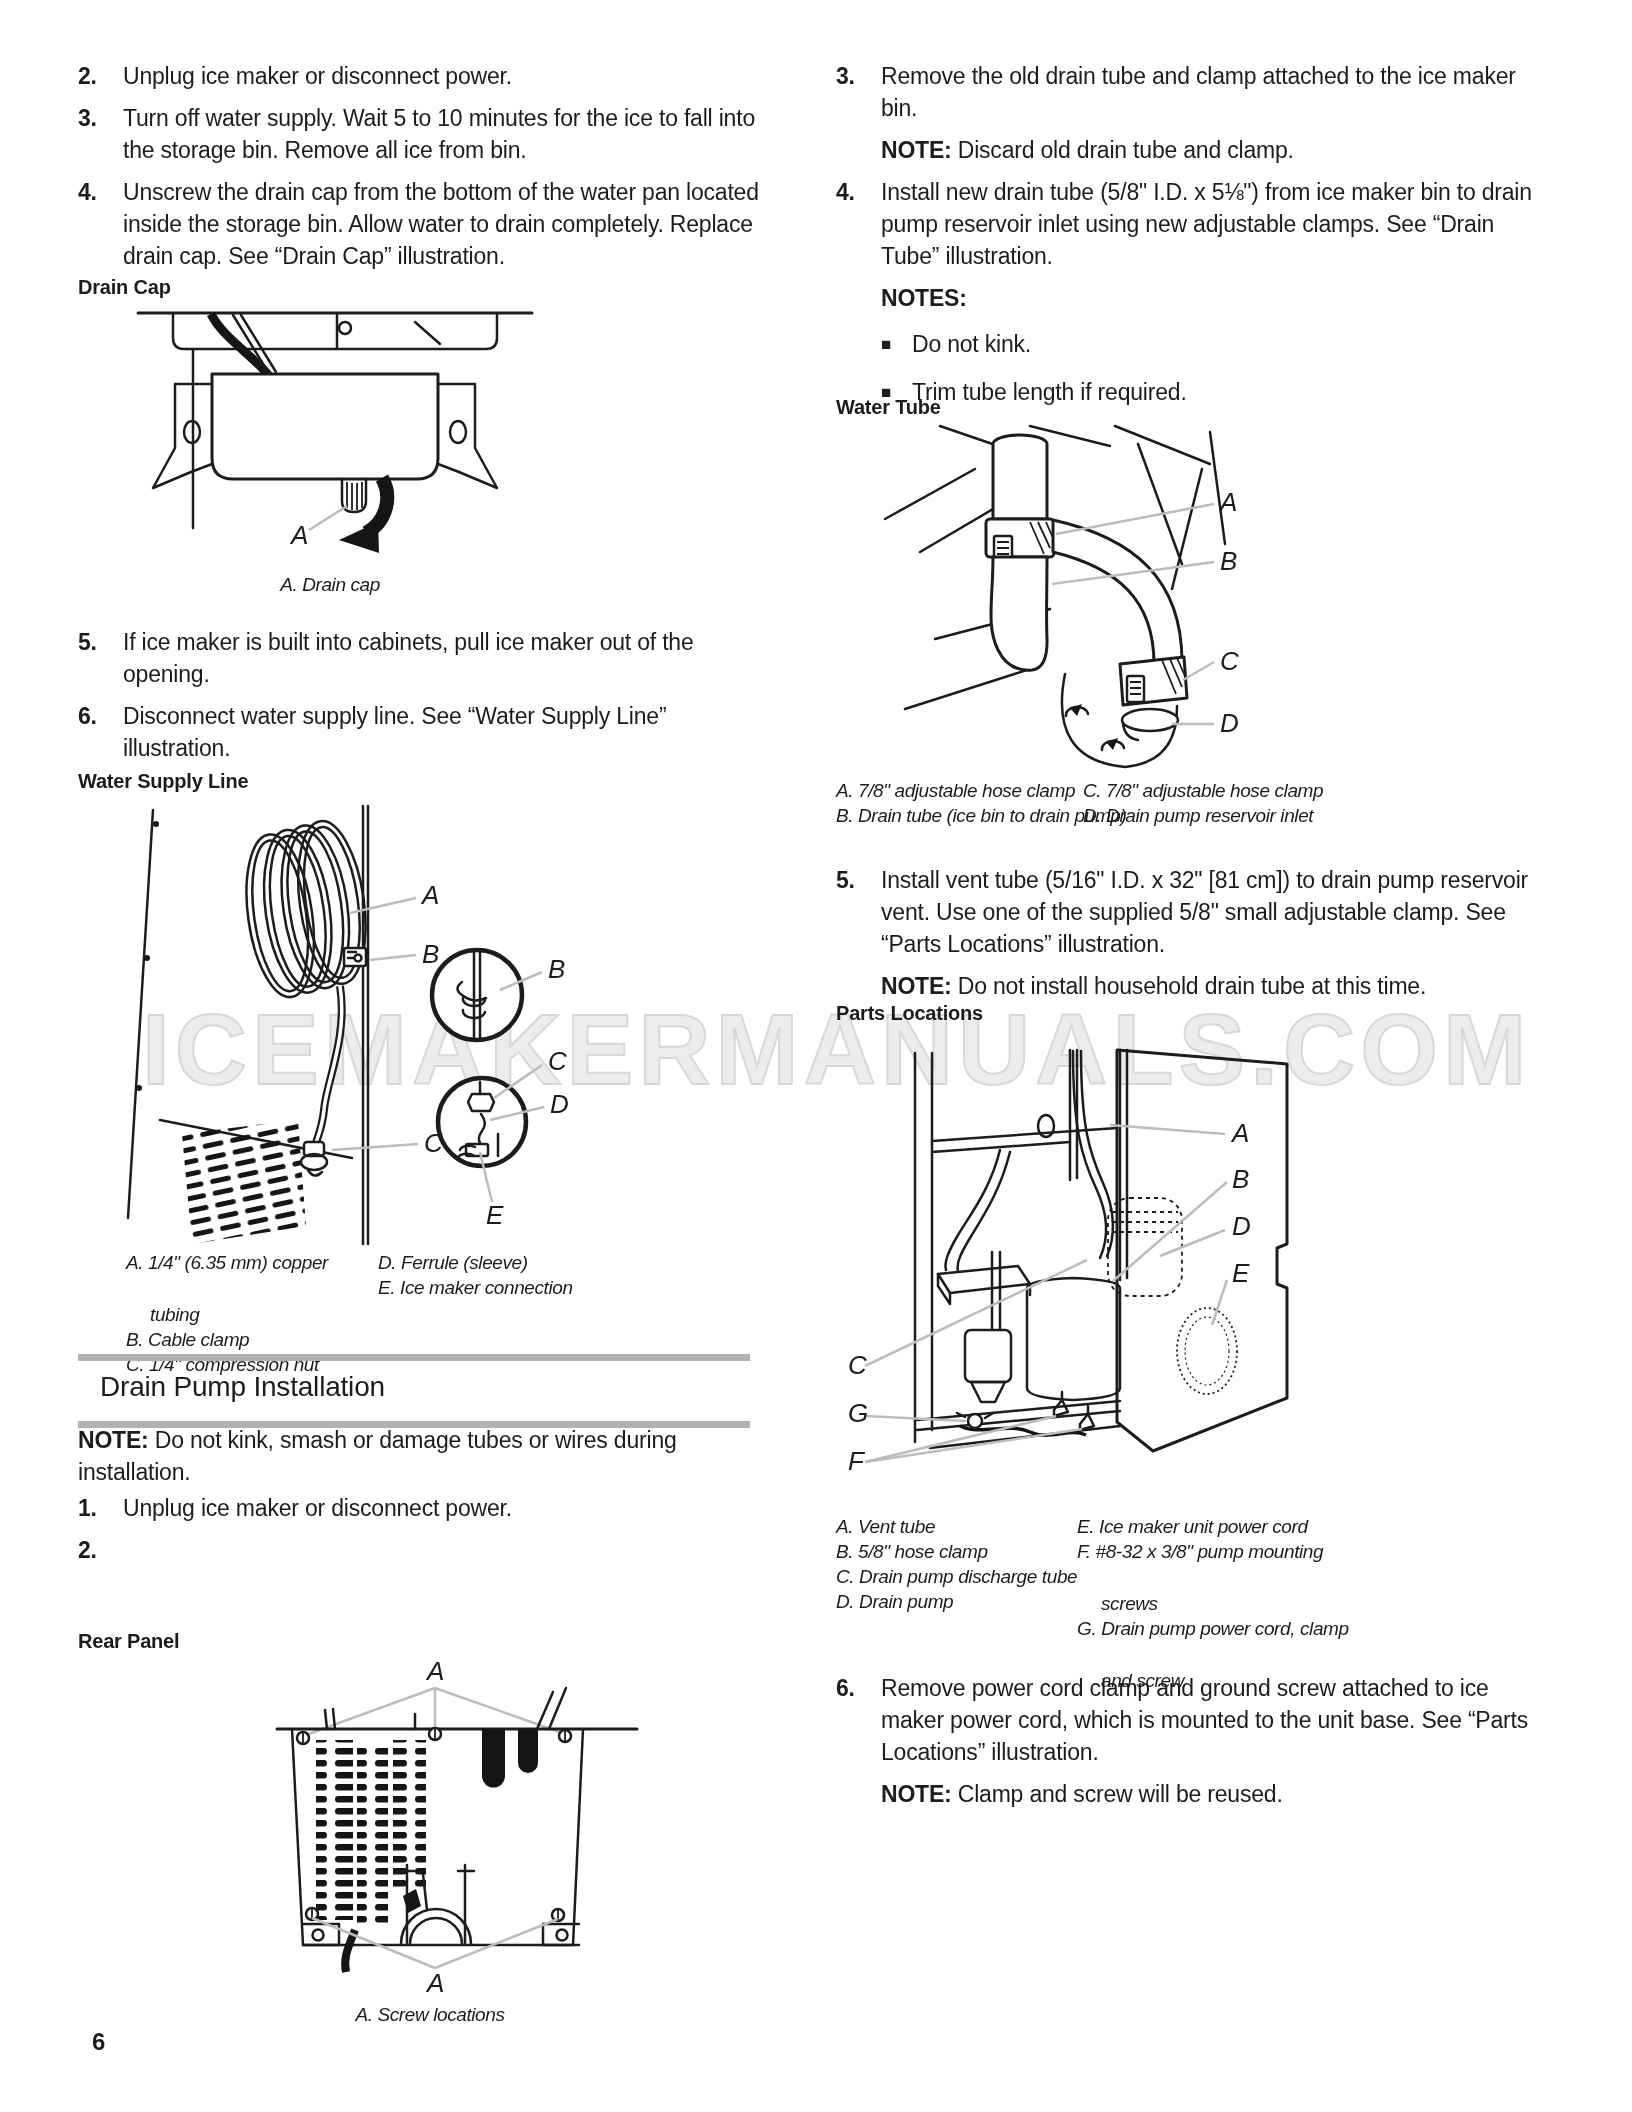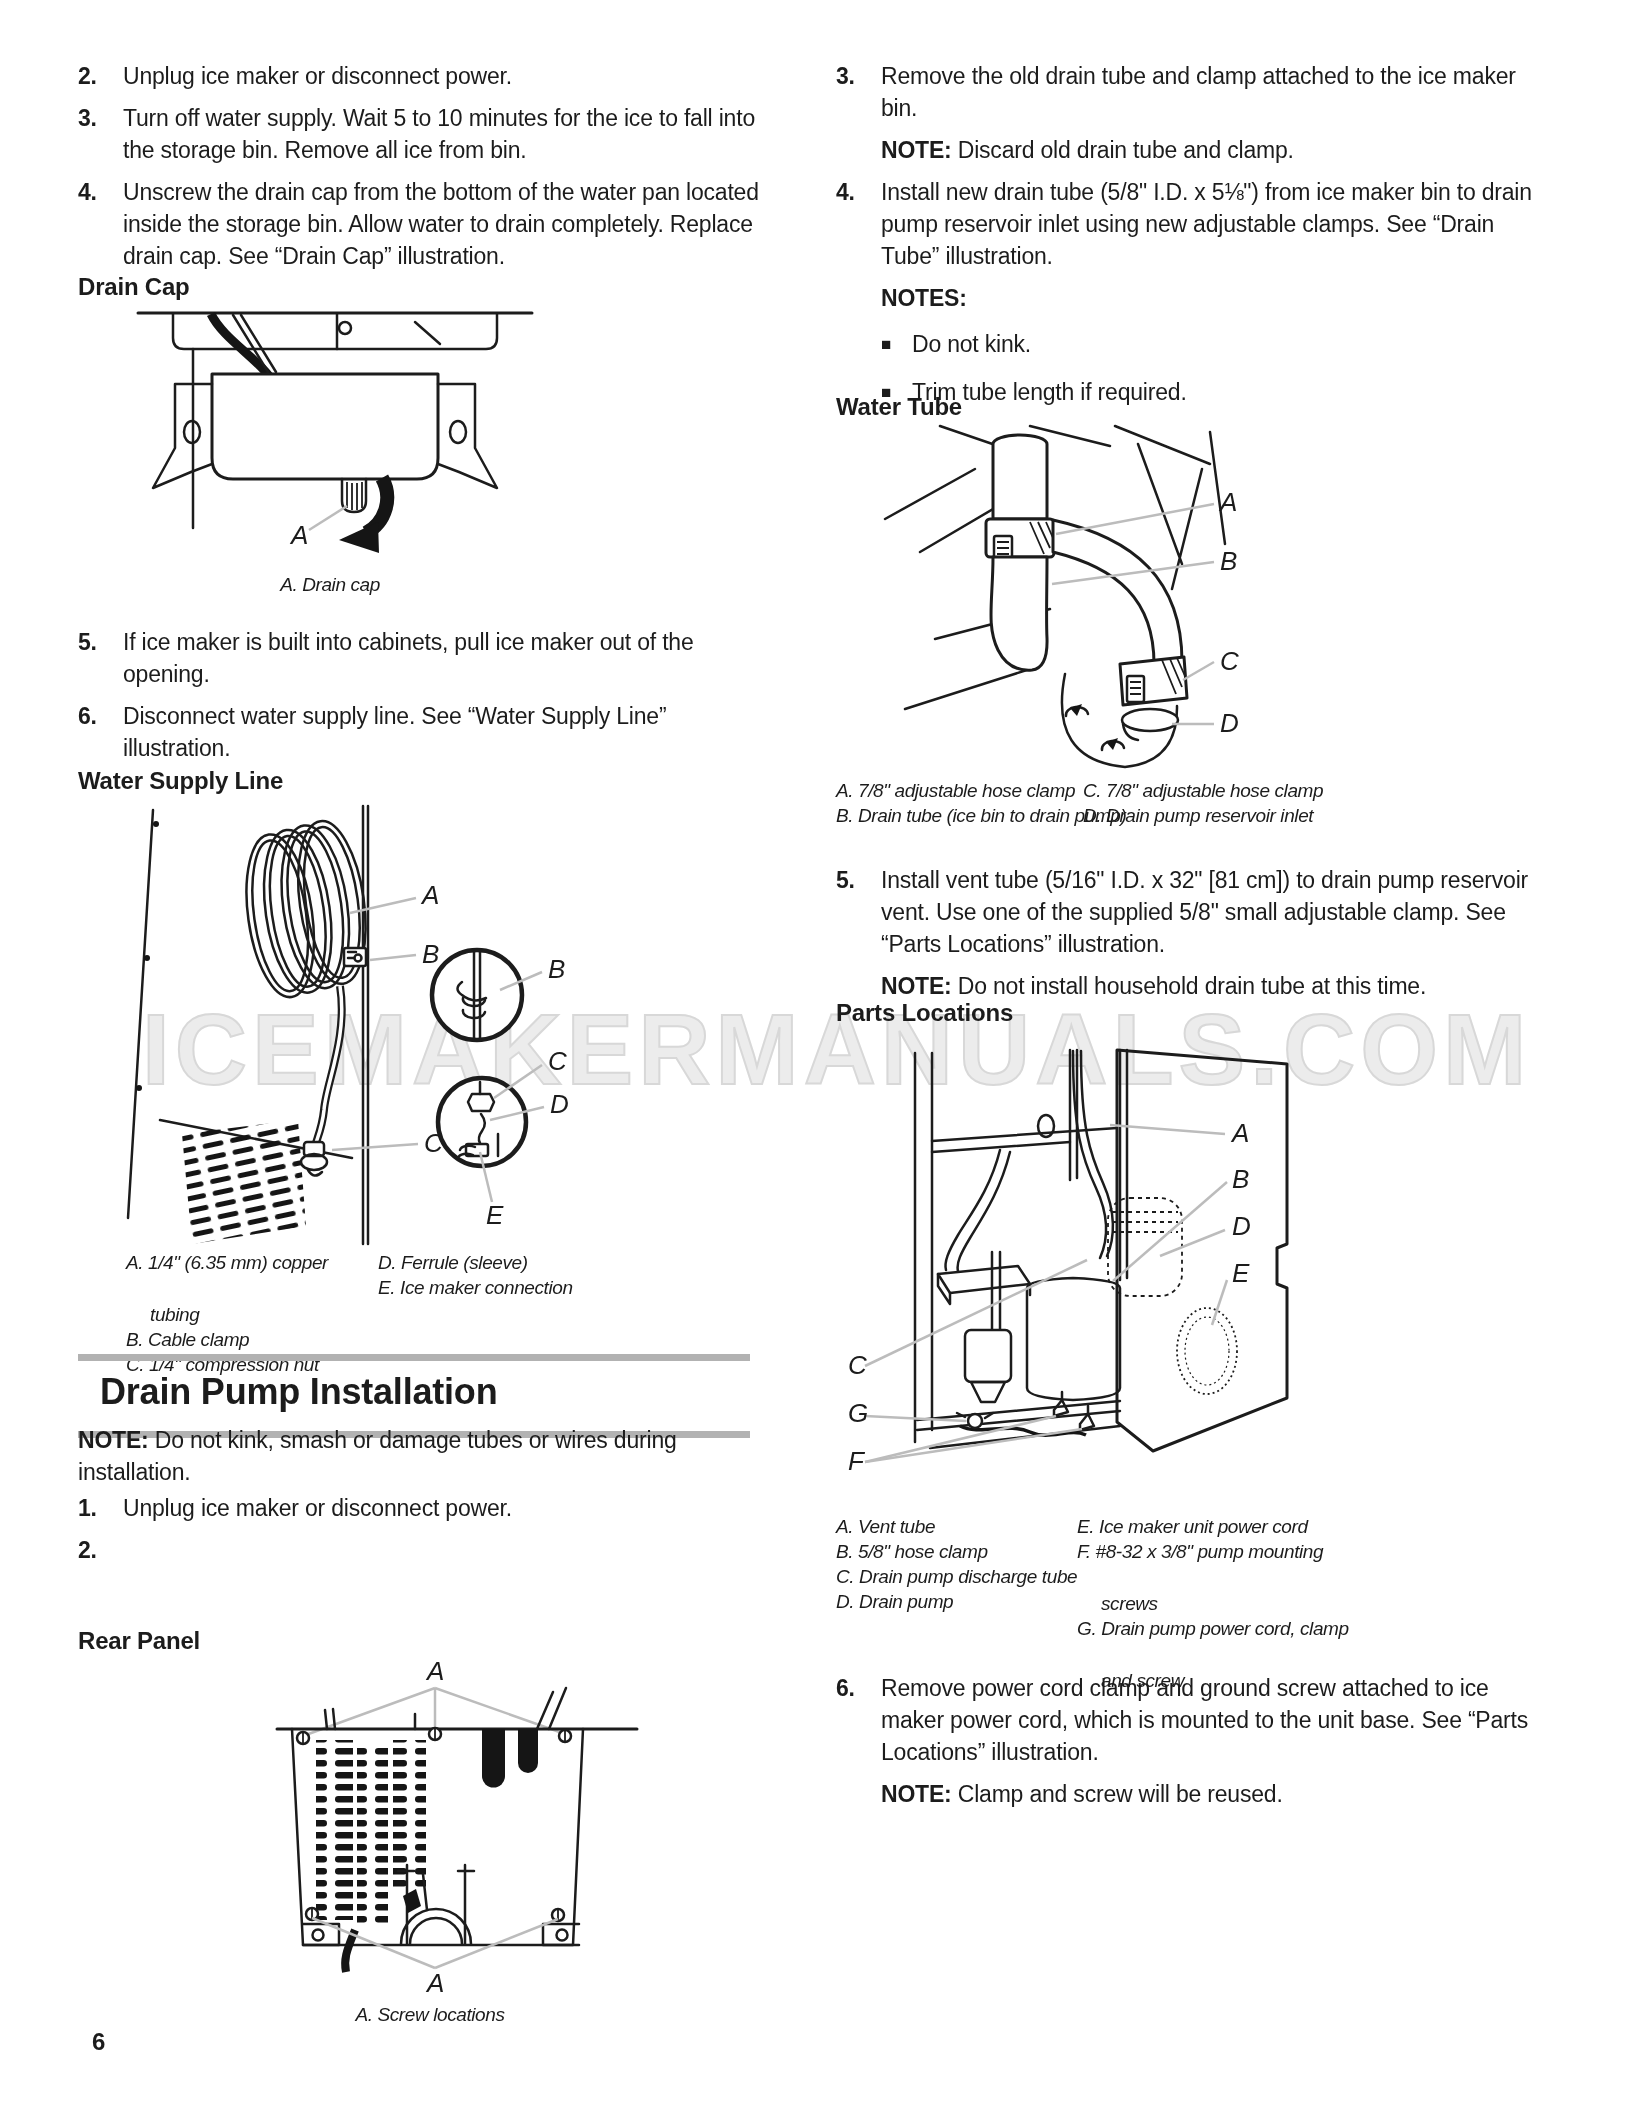--- a/index.html
+++ b/index.html
@@ -10,24 +10,24 @@
   .abs { position:absolute; }
   
   .body-txt { font-size:23px; line-height:32px; letter-spacing:-0.2px; }
   .li { position:relative; padding-left:45px; margin-bottom:10px; }
   .li .num { position:absolute; left:0; top:0; font-weight:bold; }
   .subnote { padding-left:45px; margin:2px 0 10px 0; }
   .subnote b { font-weight:bold; }
   .notes-head { padding-left:45px; font-weight:bold; margin:2px 0 14px 0; }
   .bullet-row { position:relative; padding-left:76px; margin-bottom:16px; }
   .bullet-row .sq { position:absolute; left:45px; top:1px; font-size:17px; }
-  h3.sub { font-size:24px; line-height:30px; font-weight:bold; margin:0; letter-spacing:-0.2px; }
+  h3.sub { font-size:20px; line-height:30px; font-weight:bold; margin:0; letter-spacing:-0.2px; }
   
   .secbar { height:7px; background:#b2b2b2; }
-  .sec-title { font-size:36px; font-weight:bold; margin:10px 0 18px 22px; letter-spacing:-0.2px; }
+  .sec-title { font-size:28px; font-weight:normal; margin:10px 0 18px 22px; letter-spacing:-0.2px; }
   
   .capline { font-style:italic; font-size:19px; line-height:25px; letter-spacing:-0.4px; white-space:nowrap; }
   .capline.ind { padding-left:24px;margin-top:27px; }
   .cap-center { font-style:italic; font-size:19px; letter-spacing:-0.4px; text-align:center; }
   .pagenum { font-size:24px; font-weight:bold; }
   
   .watermark {
     position:absolute; left:142px; top:992px; z-index:0;
     font-size:100px; font-weight:bold; letter-spacing:5px; white-space:nowrap;
     color:#ececec; -webkit-text-stroke:2px #d8d8d8;

